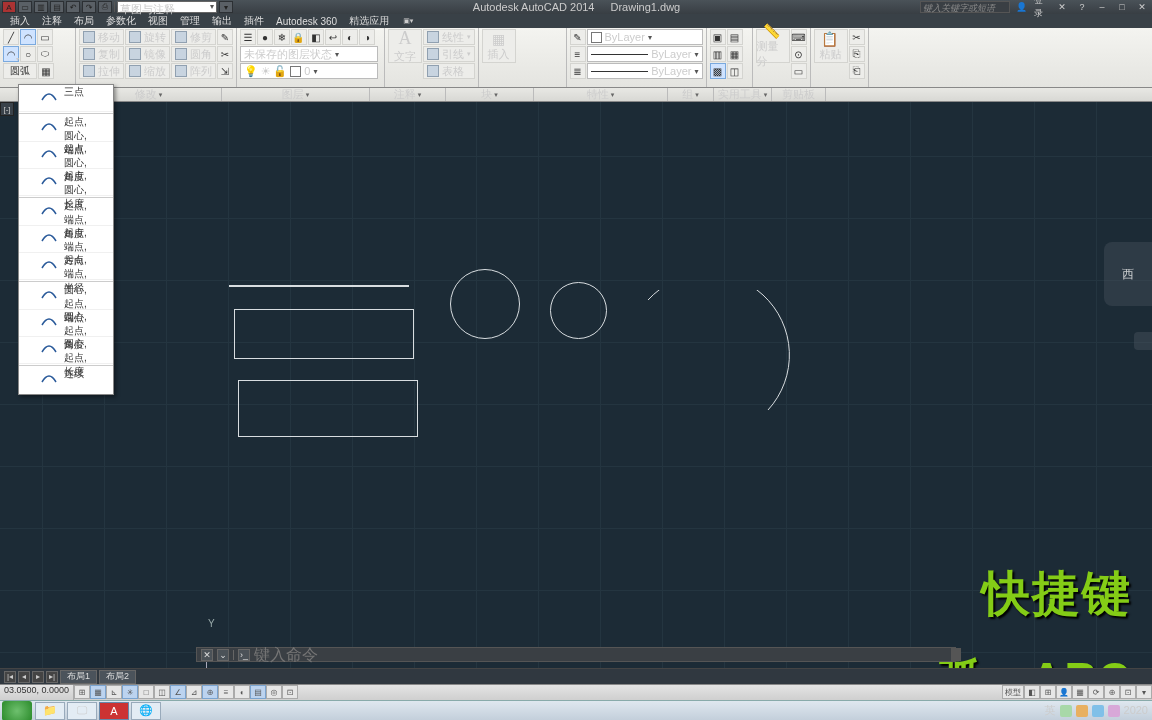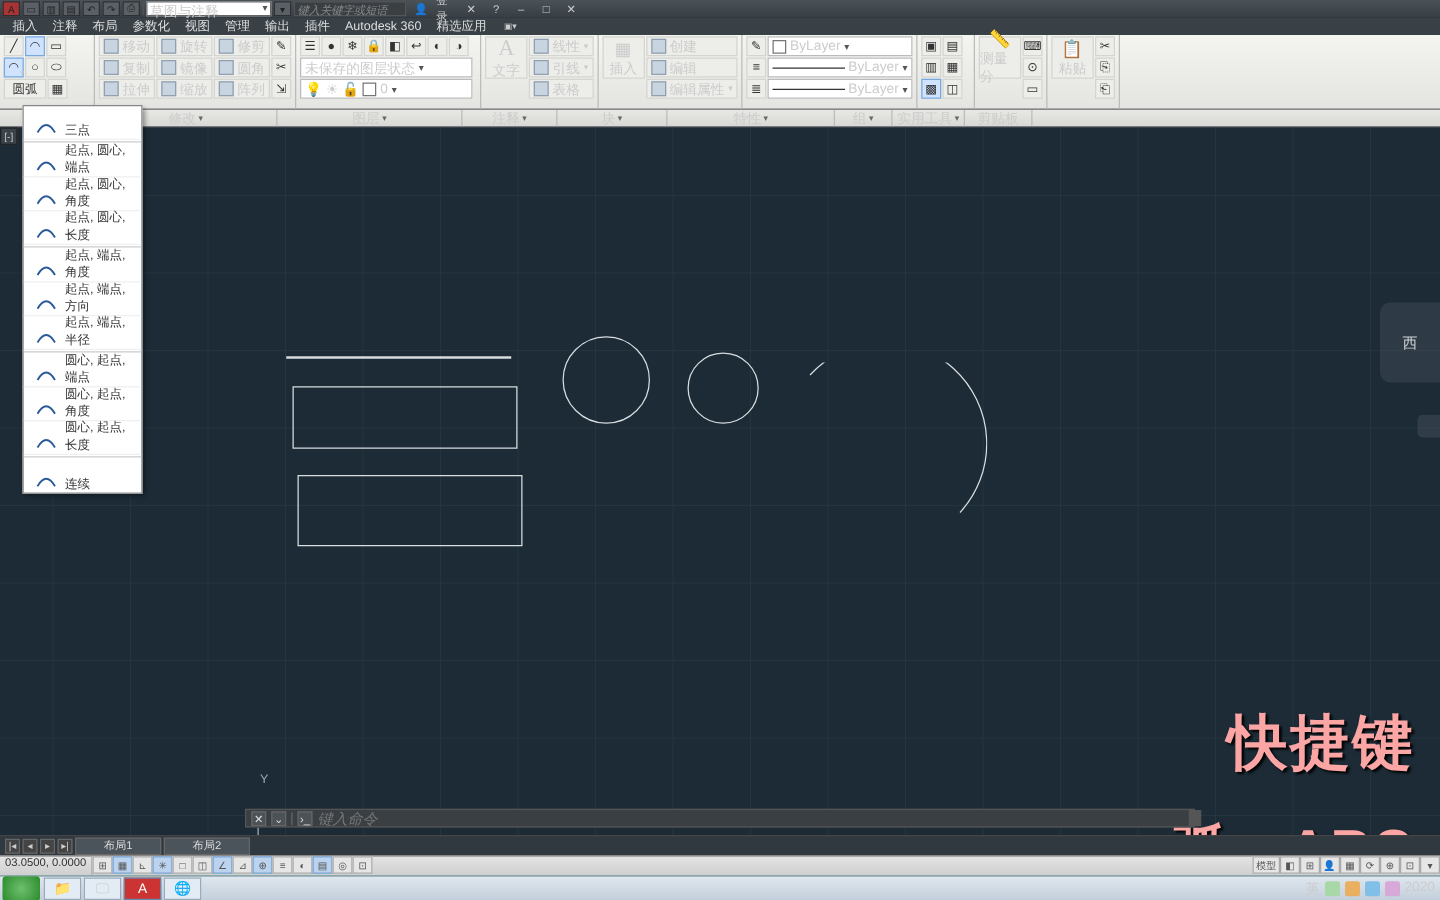--- a/index.html
+++ b/index.html
@@ -38,45 +38,45 @@
 .ribbon-titles{height:14px;background:linear-gradient(#e8e8e4,#d8d8d4);display:flex;border-bottom:1px solid #888}
 .ribbon-titles .t{border-right:1px solid #bbb;display:flex;align-items:center;justify-content:center;font-size:10px;color:#333;position:relative}
 .ribbon-titles .t .arrow{font-size:7px;margin-left:2px;color:#666}
 
 .canvas-wrap{position:absolute;left:0;top:102px;right:0;bottom:50px;background:#1c2b36;overflow:hidden}
 .canvas-wrap .grid{position:absolute;inset:0;background-image:linear-gradient(#243540 1px,transparent 1px),linear-gradient(90deg,#243540 1px,transparent 1px);background-size:62px 62px;background-position:-20px -8px}
 .shape{position:absolute;border:1px solid #d8dde0}
 .ucs{position:absolute;left:206px;top:554px;width:44px;height:44px}
 .ucs .yaxis{position:absolute;left:0;bottom:0;width:1px;height:38px;background:#aab}
 .ucs .ylabel{position:absolute;left:2px;top:-38px;font-size:10px;color:#9aa}
-.overlay-text{position:absolute;right:20px;color:#fca5a5;font-weight:bold;text-shadow:2px 2px 2px #000}
+.overlay-text{position:absolute;right:20px;color:#84cc16;font-weight:bold;text-shadow:2px 2px 2px #000}
 .ot1{top:460px;font-size:48px;letter-spacing:2px}
 .ot2{top:548px;font-size:44px;letter-spacing:2px}
 .viewcube{position:absolute;right:0;top:140px;width:48px;height:64px;background:rgba(80,90,100,.35);border-radius:8px 0 0 8px;display:flex;align-items:center;justify-content:center;color:#c9ccce;font-size:12px}
 .sideicon{position:absolute;right:0;top:230px;width:18px;height:18px;background:rgba(80,90,100,.4);border-radius:4px 0 0 4px}
 
 .arc-menu{position:absolute;left:18px;top:84px;width:96px;background:#fff;border:1px solid #888;box-shadow:2px 2px 4px rgba(0,0,0,.4);z-index:50}
-.arc-menu .item{height:27px;display:flex;align-items:flex-end;gap:5px;padding:0 8px;border-bottom:1px solid #f0f0f0}
+.arc-menu .item{height:27px;display:flex;align-items:flex-start;gap:5px;padding:0 20px;border-bottom:1px solid #f0f0f0}
 .arc-menu .item:last-child{border-bottom:none}
 .arc-menu .item .ico{width:20px;height:20px;position:relative}
 .arc-menu .item .ico svg{width:20px;height:20px}
 .arc-menu .item .label{font-size:10px;color:#333}
 .arc-menu .sep{height:1px;background:#ccc;margin:1px 0}
 
 .left-gutter{position:absolute;left:0;top:102px;width:14px;height:14px;background:#3a424a;border:1px solid #222;z-index:40;font-size:8px;display:flex;align-items:center;justify-content:center;color:#ccc}
 
 .cmdline{position:absolute;left:196px;right:196px;bottom:58px;height:15px;background:#3a3f44;border:1px solid #555;display:flex;align-items:center;gap:4px;padding:0 4px;z-index:5}
 .cmdline .btn{width:12px;height:12px;background:#4b5258;border:1px solid #666;font-size:9px;display:flex;align-items:center;justify-content:center;color:#ddd}
 .cmdline .sep{width:1px;height:10px;background:#666}
-.cmdline input{flex:1;background:transparent;border:none;color:#9aa;font-style:italic;font-size:12px;outline:none}
+.cmdline input{flex:1;background:transparent;border:none;color:#9aa;font-size:16px;outline:none}
 .cmdline .handle{position:absolute;right:-6px;top:0;width:10px;height:100%;background:#555}
 
 .layout-tabs{position:absolute;left:0;bottom:36px;height:16px;right:0;background:#303840;display:flex;align-items:center;padding:0 4px;gap:2px;border-top:1px solid #444;z-index:4}
 .layout-tabs .nav{width:12px;height:12px;background:#444;border:1px solid #666;font-size:8px;display:flex;align-items:center;justify-content:center}
-.layout-tabs .tab{padding:0 22px;height:14px;background:#4b535b;border:1px solid #666;font-size:9px;display:flex;align-items:center;color:#ddd}
+.layout-tabs .tab{padding:0 6px;height:14px;background:#4b535b;border:1px solid #666;font-size:9px;display:flex;align-items:center;color:#ddd}
 
 .status1{position:absolute;left:0;bottom:20px;right:0;height:16px;background:linear-gradient(#e4e4e4,#cfcfcf);display:flex;border-top:1px solid #888;z-index:4}
 .status1 .coords{padding:0 4px;font-size:9px;color:#333;border-right:1px solid #aaa}
 .status1 .btns{display:flex;gap:0}
 .status1 .sbtn{width:16px;height:14px;border:1px solid #aaa;background:#e6e6e6;display:flex;align-items:center;justify-content:center;font-size:8px;color:#555}
 .status1 .sbtn.on{background:#bcd3ef;border-color:#7aa3cf}
 .status1 .right{margin-left:auto;display:flex;gap:0}
 
 .taskbar{position:absolute;left:0;bottom:0;right:0;height:20px;background:linear-gradient(#dfe7ef,#c3cfdb);display:flex;align-items:center;border-top:1px solid #8aa;z-index:4}
 .taskbar .start{width:30px;height:20px;background:radial-gradient(circle at 50% 50%,#6ec06e,#2a8a2a);border-radius:3px;margin:0 2px}
@@ -96,20 +96,24 @@
   <div class="qat-btn">▤</div>
   <div class="qat-btn">↶</div>
   <div class="qat-btn">↷</div>
   <div class="qat-btn">⎙</div>
   <div class="sep"></div>
   <div class="combo">
     <span>草图与注释</span>
     <span class="arrow">▾</span>
   </div>
   <div class="qat-btn">▾</div>
+  <div class="center">
+    <span>Autodesk AutoCAD 2014</span>
+    <span>Drawing1.dwg</span>
+  </div>
   <div class="right">
     <div class="search">键入关键字或短语</div>
     <div class="sys-btn">👤</div>
     <div class="sys-btn">登录</div>
     <div class="sys-btn">✕</div>
     <div class="sys-btn">?</div>
     <div class="sys-btn">–</div>
     <div class="sys-btn">□</div>
     <div class="sys-btn">✕</div>
   </div>
@@ -259,35 +263,20 @@
       </div>
     </div>
   </div>
 
   <div class="panel" style="min-width:88px">
     <div class="body">
       <div class="icon24">
           <span style="font-size:14px">▦</span>
           <span>插入</span>
         </div>
-      <div class="col">
-        <div class="txtbtn">
-            <span class="ico"></span>
-            <span>创建</span>
-          </div>
-        <div class="txtbtn">
-            <span class="ico"></span>
-            <span>编辑</span>
-          </div>
-        <div class="txtbtn">
-            <span class="ico"></span>
-            <span>编辑属性</span>
-            <span style="font-size:7px">▾</span>
-          </div>
-      </div>
     </div>
   </div>
 
   <div class="panel" style="min-width:134px">
     <div class="body">
       <div class="col">
         <div class="icon16">✎</div>
         <div class="icon16">≡</div>
         <div class="icon16">≣</div>
       </div>

